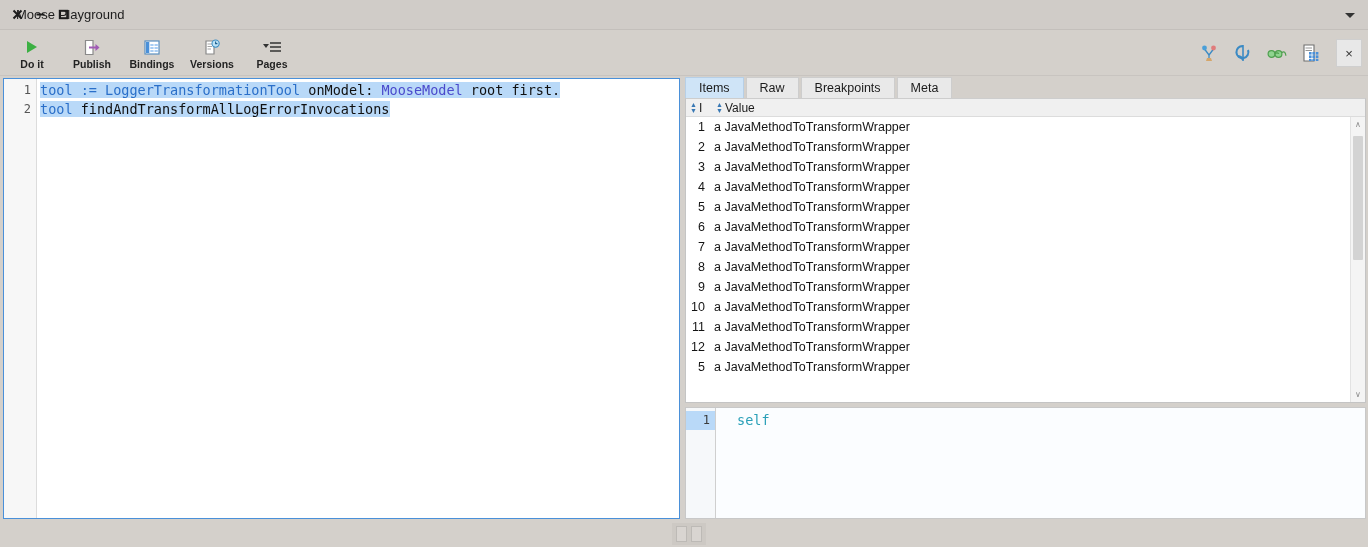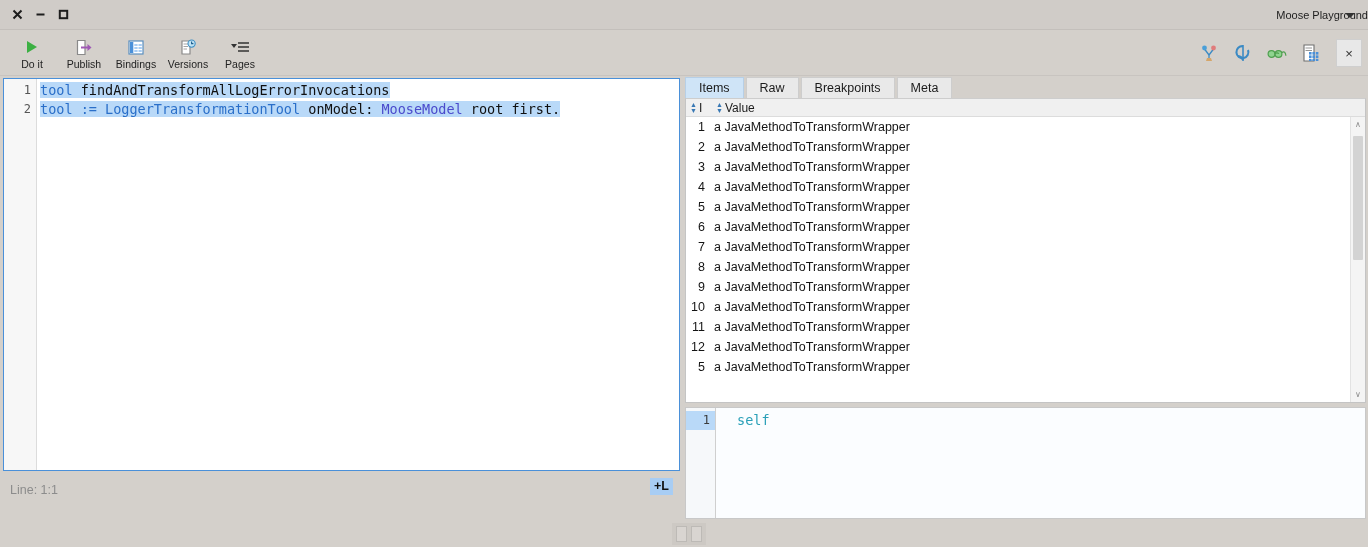--- a/index.html
+++ b/index.html
@@ -33,23 +33,23 @@
   .wc {
     width: 14px; height: 14px;
     display: flex; align-items: center; justify-content: center;
     color: #1d1d1d;
     font-size: 13px; line-height: 1;
     cursor: pointer;
   }
   .wc svg { display:block; }
   .title-text {
     position: absolute;
-    left: 0; right: 0;
-    text-align: right;
-    font-size: 11px;
+    left: 16px; right: 0;
+    text-align: left;
+    font-size: 13px;
     color: #1d1d1d;
     pointer-events: none;
   }
   .titlebar-menu {
     position: absolute;
     right: 0; top: 0;
     width: 36px; height: 30px;
     display: flex; align-items: center; justify-content: center;
     cursor: pointer;
   }
@@ -77,21 +77,21 @@
     cursor: pointer;
     padding-top: 2px;
     gap: 1px;
   }
   .tb-btn .ic { height: 20px; display: flex; align-items: center; justify-content: center; }
   .tb-btn .lbl {
     font-size: 10.5px;
     color: #232323;
     white-space: nowrap;
   }
-  .tb-left { padding-left: 8px; gap: 4px; }
+  .tb-left { padding-left: 8px; gap: 12px; font-weight: bold; }
   .tb-center {
     position: absolute;
     left: 572px;
     display: flex; align-items: flex-start;
   }
   .tb-center .tb-btn { width: auto; padding: 2px 8px 0 8px; }
   .tb-ctx-label {
     position: absolute;
     left: 688px;
     top: 14px;
@@ -503,27 +503,23 @@
 
   <div class="body">
 
     <div class="pane-left">
       <div class="editor-wrap">
         <div class="gutter">
           <div class="ln">1</div>
           <div class="ln">2</div>
         </div>
         <div class="code-area">
+          <div class="code-line"><span class="sel"><span class="tok-var">tool</span><span class="tok-plain"> </span><span class="tok-op">:=</span><span class="tok-plain"> </span><span class="tok-var">LoggerTransformationTool</span><span class="tok-plain"> onModel: </span><span class="tok-class">MooseModel</span><span class="tok-plain"> root first.</span></span></div>
           <div class="code-line"><span class="sel"><span class="tok-var">tool</span><span class="tok-plain"> findAndTransformAllLogErrorInvocations</span></span></div>
-          <div class="code-line"><span class="sel"><span class="tok-var">tool</span><span class="tok-plain"> </span><span class="tok-op">:=</span><span class="tok-plain"> </span><span class="tok-var">LoggerTransformationTool</span><span class="tok-plain"> onModel: </span><span class="tok-class">MooseModel</span><span class="tok-plain"> root first.</span></span></div>
         </div>
-      </div>
-      <div class="statusbar">
-        <div class="status-line">Line: 1:1</div>
-        <div class="plus-l">+L</div>
       </div>
     </div>
 
     <div class="pane-right">
 
       <div class="tabs">
         <div class="tab active">Items</div>
         <div class="tab">Raw</div>
         <div class="tab">Breakpoints</div>
         <div class="tab">Meta</div>

